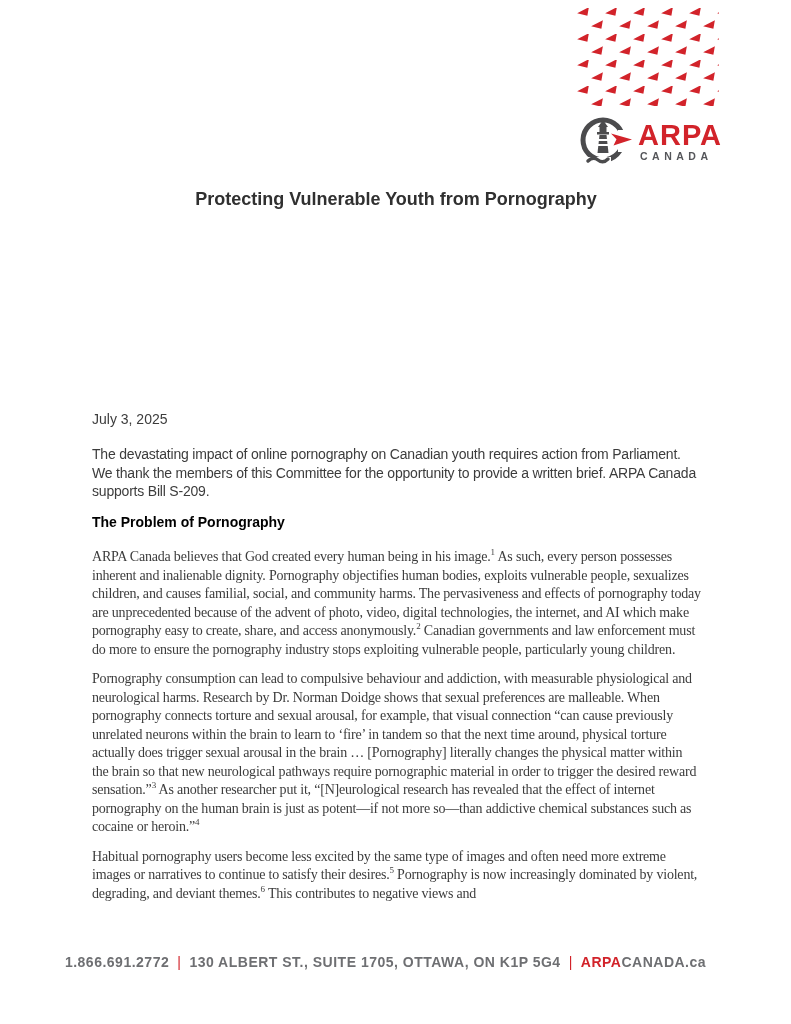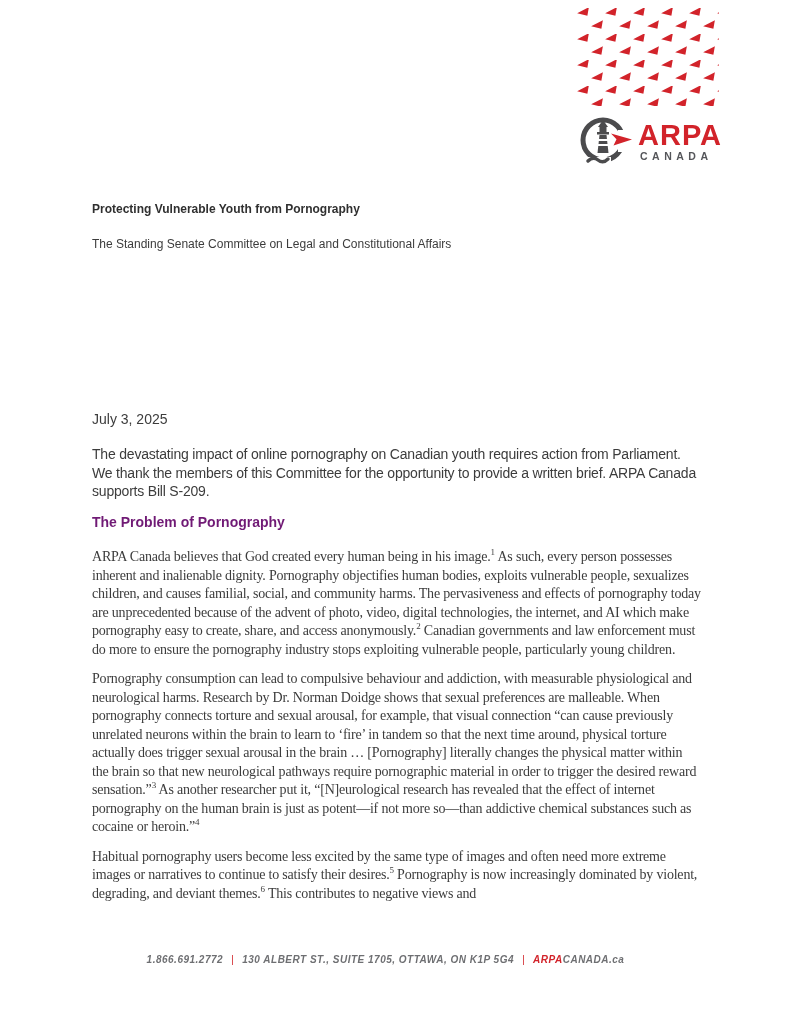--- a/index.html
+++ b/index.html
@@ -22,52 +22,52 @@
     color: #d2232a; font-weight: bold; font-size: 29px;
     line-height: 1; letter-spacing: 1px;
   }
   .brand-sub {
     color: #55565a; font-weight: bold; font-size: 10.5px;
     letter-spacing: 4.5px; margin-left: 2px;
   }
 
   
   .titles {
-    position: absolute; top: 200px; left: 92px; width: 608px;
-    text-align: left; font-size: 12px;
+    position: absolute; top: 190px; left: 92px; width: 608px;
+    text-align: center; font-size: 18px;
   }
   .titles p { margin: 0 0 16.5px 0; line-height: 18.5px; }
   .title-main { font-weight: bold; color: #303030; }
   .bill-line em { font-style: italic; }
 
   
   .date-line {
     position: absolute; top: 410px; left: 92px;
     font-size: 14px; line-height: 18.5px; margin: 0;
   }
   .intro-para {
     position: absolute; top: 445px; left: 92px; width: 610px;
     font-size: 14px; line-height: 18.5px; margin: 0; letter-spacing: -0.2px;
   }
   .section-heading {
     position: absolute; top: 514px; left: 92px;
-    font-size: 14px; font-weight: bold; color: #701a75; margin: 0;
+    font-size: 14px; font-weight: bold; color: #000000; margin: 0;
   }
   .paragraphs {
     position: absolute; top: 548px; left: 92px; width: 610px;
     font-size: 14px; line-height: 18.5px; letter-spacing: -0.2px;
   }
   .paragraphs p { margin: 0 0 11px 0; font-family: Liberation Serif, serif; }
   sup { font-size: 9px; vertical-align: super; line-height: 0; }
 
   
   .footer {
     position: absolute; top: 954px; left: 0; width: 771px;
-    text-align: center; font-size: 10px; color: #6e6f72;
-    letter-spacing: 0.5px; font-weight: bold; font-style: italic;
+    text-align: center; font-size: 14px; color: #6e6f72;
+    letter-spacing: 0.5px; font-weight: bold;
   }
   .footer .sep { color: #d2232a; margin: 0 8px; font-weight: normal; }
   .footer .site-brand { color: #d2232a; font-weight: bold; }
 </style>
 </head>
 <body>
 
 <div class="page">
 
   <div class="logo-block">
@@ -96,21 +96,20 @@
       </svg>
       <div class="logo-text">
         <div class="brand">ARPA</div>
         <div class="brand-sub">CANADA</div>
       </div>
     </div>
   </div>
 
   <div class="titles">
     <p class="title-main">Protecting Vulnerable Youth from Pornography</p>
-    <p>The Standing Senate Committee on Legal and Constitutional Affairs</p>
   </div>
 
   <p class="date-line">July 3, 2025</p>
 
   <p class="intro-para">The devastating impact of online pornography on Canadian youth requires action from Parliament. We thank the members of this Committee for the opportunity to provide a written brief. ARPA Canada supports Bill S-209.</p>
 
   <h3 class="section-heading">The Problem of Pornography</h3>
 
   <div class="paragraphs" id="paragraphs">
       <p>ARPA Canada believes that God created every human being in his image.<sup>1</sup> As such, every person possesses inherent and inalienable dignity. Pornography objectifies human bodies, exploits vulnerable people, sexualizes children, and causes familial, social, and community harms. The pervasiveness and effects of pornography today are unprecedented because of the advent of photo, video, digital technologies, the internet, and AI which make pornography easy to create, share, and access anonymously.<sup>2</sup> Canadian governments and law enforcement must do more to ensure the pornography industry stops exploiting vulnerable people, particularly young children.</p>

